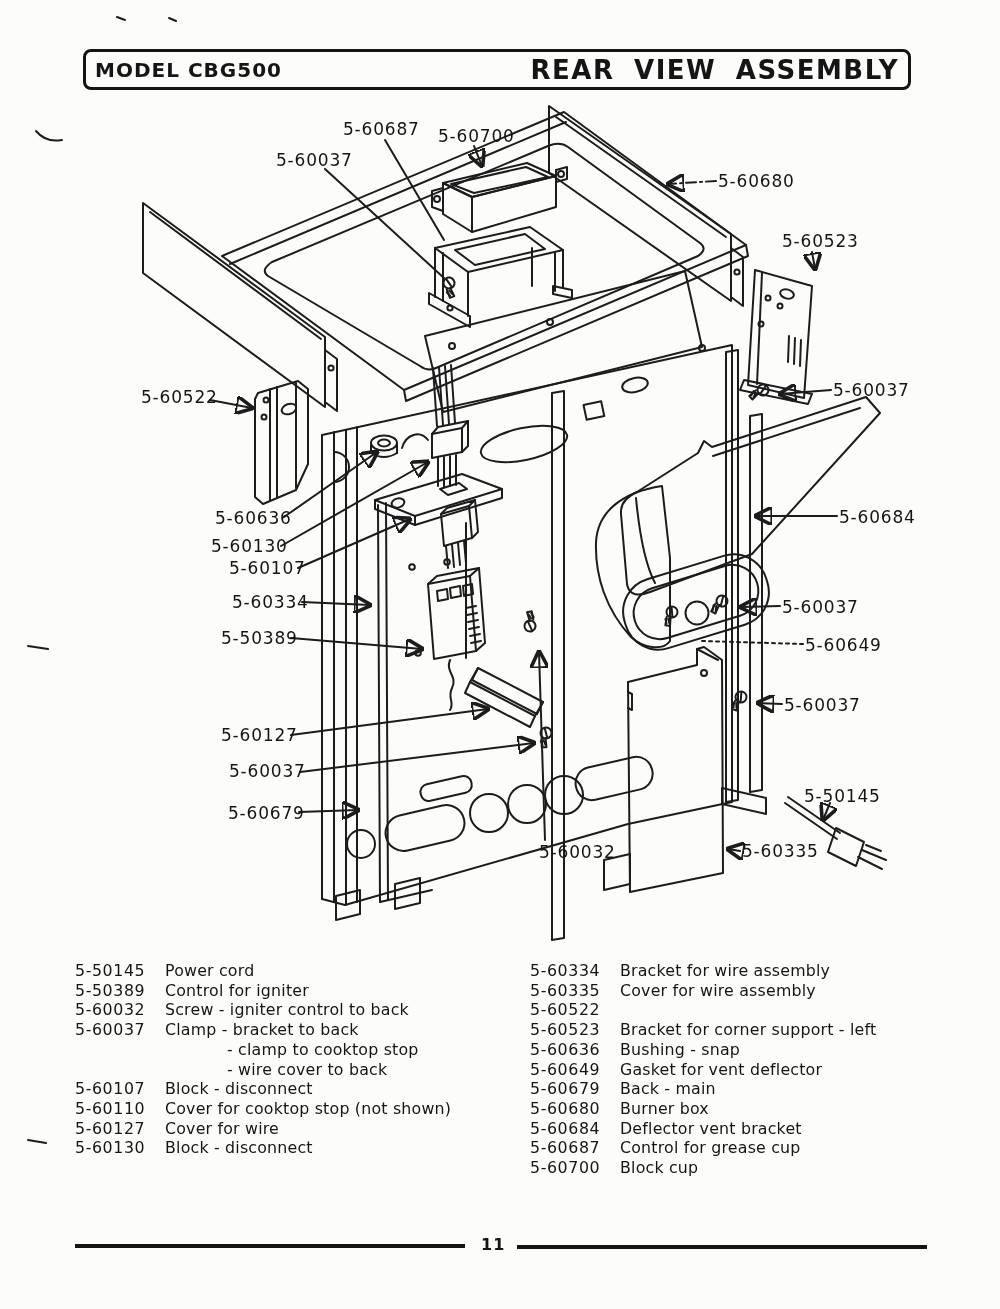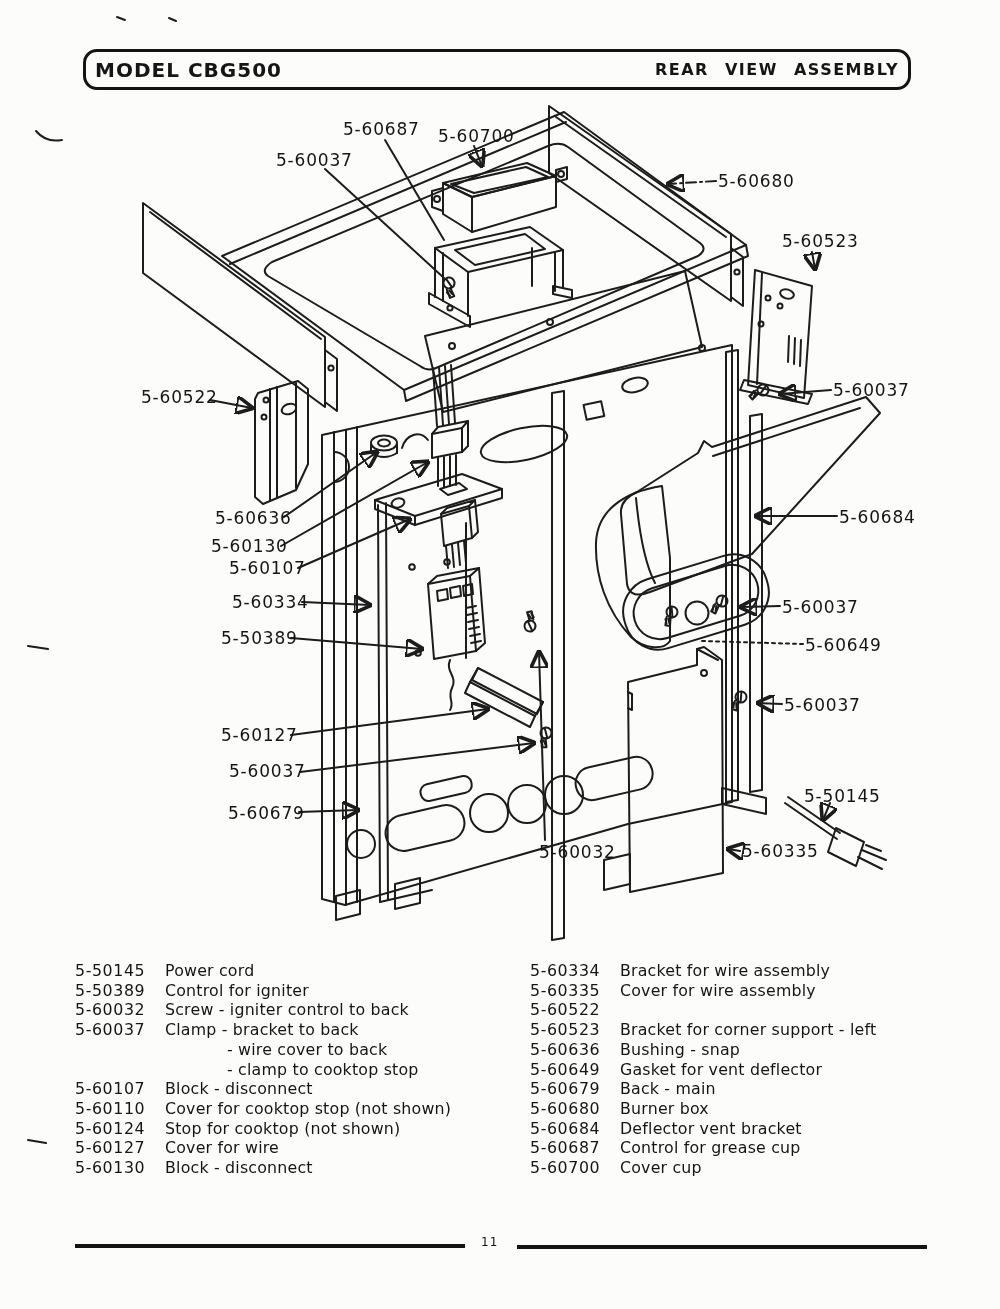--- a/index.html
+++ b/index.html
@@ -2,31 +2,31 @@
 <html><head>
 <meta charset="utf-8">
 <style>
   html,body{margin:0;padding:0;background:#e8e8e6}
   .page{position:relative;width:1000px;height:1309px;margin:0 auto;background:#fcfcfa;
         font-family:"DejaVu Sans",sans-serif;color:#151515;overflow:hidden}
   svg.art{position:absolute;left:0;top:0}
   svg.art path,svg.art line,svg.art polyline,svg.art rect,svg.art ellipse,svg.art circle{
         stroke:#1c1c1c;fill:none;stroke-width:2;stroke-linejoin:round;stroke-linecap:round}
   .header-box{position:absolute;left:83px;top:49px;width:828px;height:41px;border:3.5px solid #141414;
-        border-radius:14px;display:flex;align-items:center;justify-content:space-between;
+        border-radius:8px;display:flex;align-items:center;justify-content:space-between;
         padding:6px 9px;box-sizing:border-box}
   .model{font-size:20px;font-weight:bold;letter-spacing:1px;white-space:nowrap}
-  .view{font-size:16px;font-weight:bold;letter-spacing:1.5px;word-spacing:9px;white-space:nowrap}
+  .view{font-size:26px;font-weight:bold;letter-spacing:1.5px;word-spacing:9px;white-space:nowrap}
   .co{position:absolute;font-size:17px;letter-spacing:.8px;white-space:nowrap}
   .plist{position:absolute;font-size:15.8px;line-height:19.7px;letter-spacing:.2px}
   .prow{display:flex;white-space:nowrap}
   .pnum{width:90px;flex:none;letter-spacing:.6px}
   .cont{margin-left:62px}
   .fline{position:absolute;height:3.5px;background:#141414}
-  .pgnum{position:absolute;left:481px;top:1235px;font-size:12px;font-weight:normal;letter-spacing:1px}
+  .pgnum{position:absolute;left:481px;top:1235px;font-size:16px;font-weight:bold;letter-spacing:1px}
 </style>
 </head>
 <body>
 
 <div class="page">
 
   <svg class="art" width="1000" height="1309" viewBox="0 0 1000 1309">
     <defs>
       <marker id="ah" viewBox="0 0 10 10" refX="9" refY="5" markerWidth="9" markerHeight="9" orient="auto-start-reverse">
         <path d="M0,0 L10,5 L0,10 Z" fill="#1c1c1c" stroke="none"></path>
@@ -328,39 +328,35 @@
     <div class="prow">
         <span class="pnum">5-60032</span>
         <span class="pdesc">Screw -  igniter control to back</span>
       </div>
     <div class="prow">
         <span class="pnum">5-60037</span>
         <span class="pdesc">Clamp -  bracket to back</span>
       </div>
     <div class="prow">
         <span class="pnum"></span>
+        <span class="pdesc cont">-  clamp to cooktop stop</span>
+      </div>
+    <div class="prow">
+        <span class="pnum"></span>
         <span class="pdesc cont">-  wire cover to back</span>
-      </div>
-    <div class="prow">
-        <span class="pnum"></span>
-        <span class="pdesc cont">-  clamp to cooktop stop</span>
       </div>
     <div class="prow">
         <span class="pnum">5-60107</span>
         <span class="pdesc">Block - disconnect</span>
       </div>
     <div class="prow">
         <span class="pnum">5-60110</span>
         <span class="pdesc">Cover for cooktop stop (not shown)</span>
       </div>
     <div class="prow">
-        <span class="pnum">5-60124</span>
-        <span class="pdesc">Stop for cooktop (not shown)</span>
-      </div>
-    <div class="prow">
         <span class="pnum">5-60127</span>
         <span class="pdesc">Cover for wire</span>
       </div>
     <div class="prow">
         <span class="pnum">5-60130</span>
         <span class="pdesc">Block - disconnect</span>
       </div>
   </div>
 
   <div class="plist" style="left:530px;top:961px;width:460px">
@@ -398,21 +394,21 @@
     <div class="prow">
         <span class="pnum">5-60684</span>
         <span class="pdesc">Deflector vent bracket</span>
       </div>
     <div class="prow">
         <span class="pnum">5-60687</span>
         <span class="pdesc">Control for grease cup</span>
       </div>
     <div class="prow">
         <span class="pnum">5-60700</span>
-        <span class="pdesc">Cover cup</span>
+        <span class="pdesc">Block cup</span>
       </div>
   </div>
 
   <div class="fline" style="left:75px;top:1244px;width:390px"></div>
   <div class="pgnum">11</div>
   <div class="fline" style="left:517px;top:1245px;width:410px"></div>
 
 </div>
 
 </body></html>

